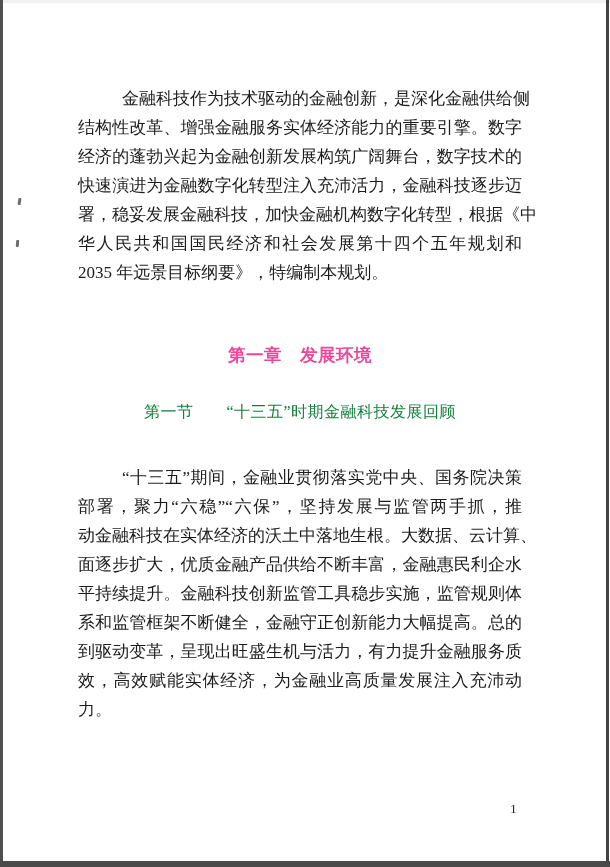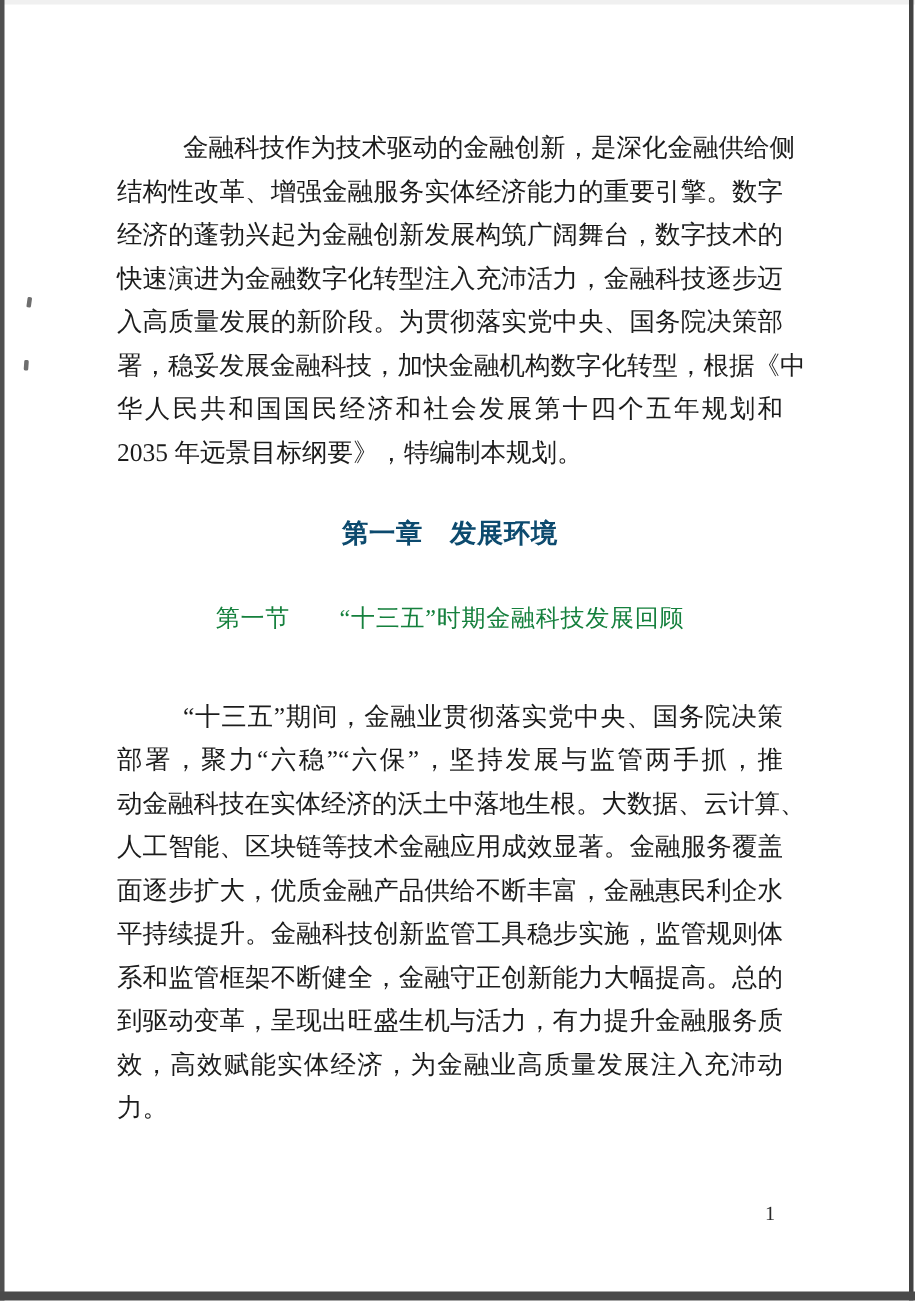--- a/index.html
+++ b/index.html
@@ -72,21 +72,21 @@
   .para-1 { top: 84px; }
   .para-2 { top: 463px; }
 
   .chapter-heading {
     top: 343px;
     text-align: center;
     font-family: Liberation Sans, sans-serif;
     font-weight: 700;
     font-size: 17.5px;
     letter-spacing: 0.5px;
-    color: #0c4a6e;
+    color: #ec4899;
   }
   .section-heading {
     top: 402px;
     text-align: center;
     font-size: 16px;
     letter-spacing: 0.5px;
     color: #15803d;
   }
 
   .page-number {
@@ -105,35 +105,33 @@
 <div class="edge-right"></div>
 <div class="edge-bottom"></div>
 <div class="speck speck-1"></div>
 <div class="speck speck-2"></div>
 
 <div class="text-block para para-1">
     <div class="line first">金融科技作为技术驱动的金融创新，是深化金融供给侧</div>
     <div class="line">结构性改革、增强金融服务实体经济能力的重要引擎。数字</div>
     <div class="line">经济的蓬勃兴起为金融创新发展构筑广阔舞台，数字技术的</div>
     <div class="line">快速演进为金融数字化转型注入充沛活力，金融科技逐步迈</div>
-    <div class="line">入高质量发展的新阶段。为贯彻落实党中央、国务院决策部</div>
     <div class="line">署，稳妥发展金融科技，加快金融机构数字化转型，根据《中</div>
     <div class="line">华人民共和国国民经济和社会发展第十四个五年规划和</div>
     <div class="line last">2035 年远景目标纲要》，特编制本规划。</div>
   </div>
 
 <div class="text-block chapter-heading">第一章　发展环境</div>
 
 <div class="text-block section-heading">第一节　　“十三五”时期金融科技发展回顾</div>
 
 <div class="text-block para para-2">
     <div class="line first">“十三五”期间，金融业贯彻落实党中央、国务院决策</div>
     <div class="line">部署，聚力“六稳”“六保”，坚持发展与监管两手抓，推</div>
     <div class="line">动金融科技在实体经济的沃土中落地生根。大数据、云计算、</div>
-    <div class="line">人工智能、区块链等技术金融应用成效显著。金融服务覆盖</div>
     <div class="line">面逐步扩大，优质金融产品供给不断丰富，金融惠民利企水</div>
     <div class="line">平持续提升。金融科技创新监管工具稳步实施，监管规则体</div>
     <div class="line">系和监管框架不断健全，金融守正创新能力大幅提高。总的</div>
     <div class="line">到驱动变革，呈现出旺盛生机与活力，有力提升金融服务质</div>
     <div class="line last">效，高效赋能实体经济，为金融业高质量发展注入充沛动力。</div>
   </div>
 
 <div class="page-number">1</div>
 
 </body></html>

